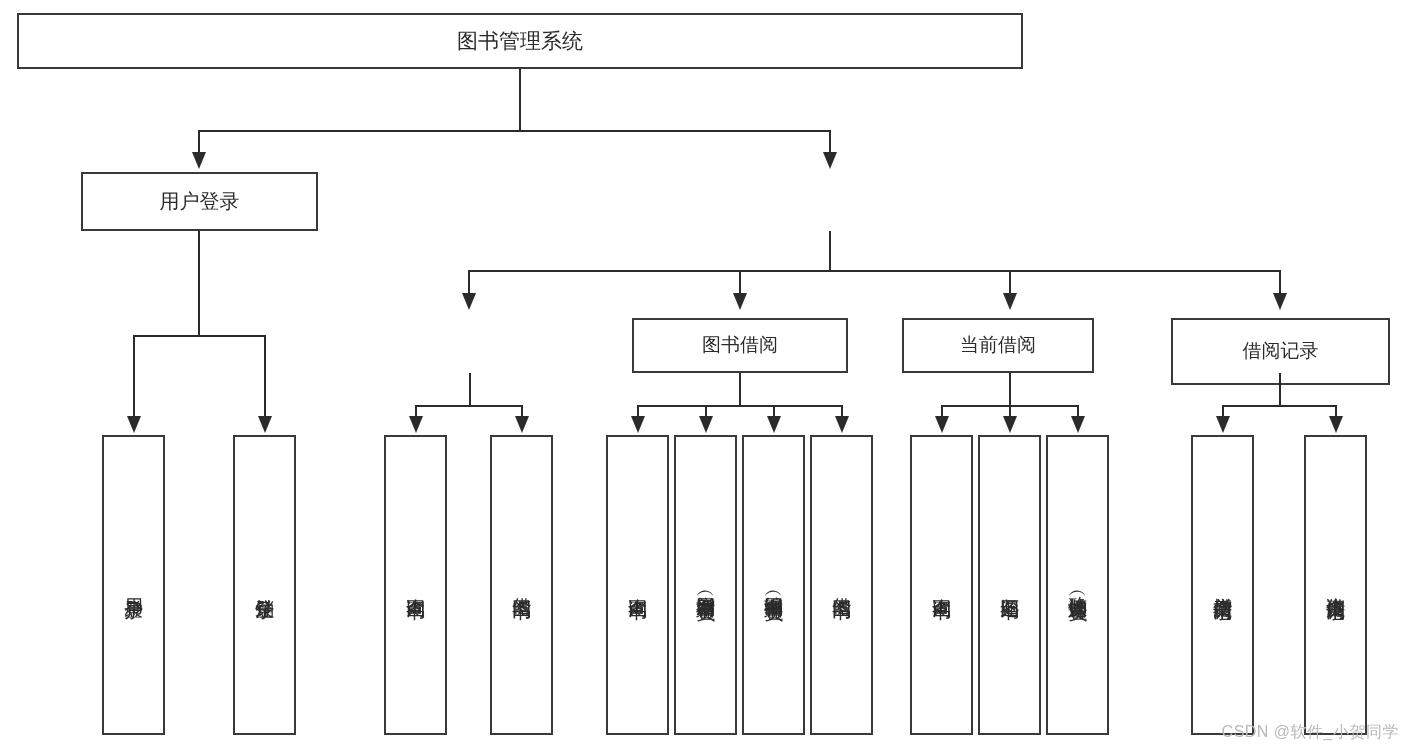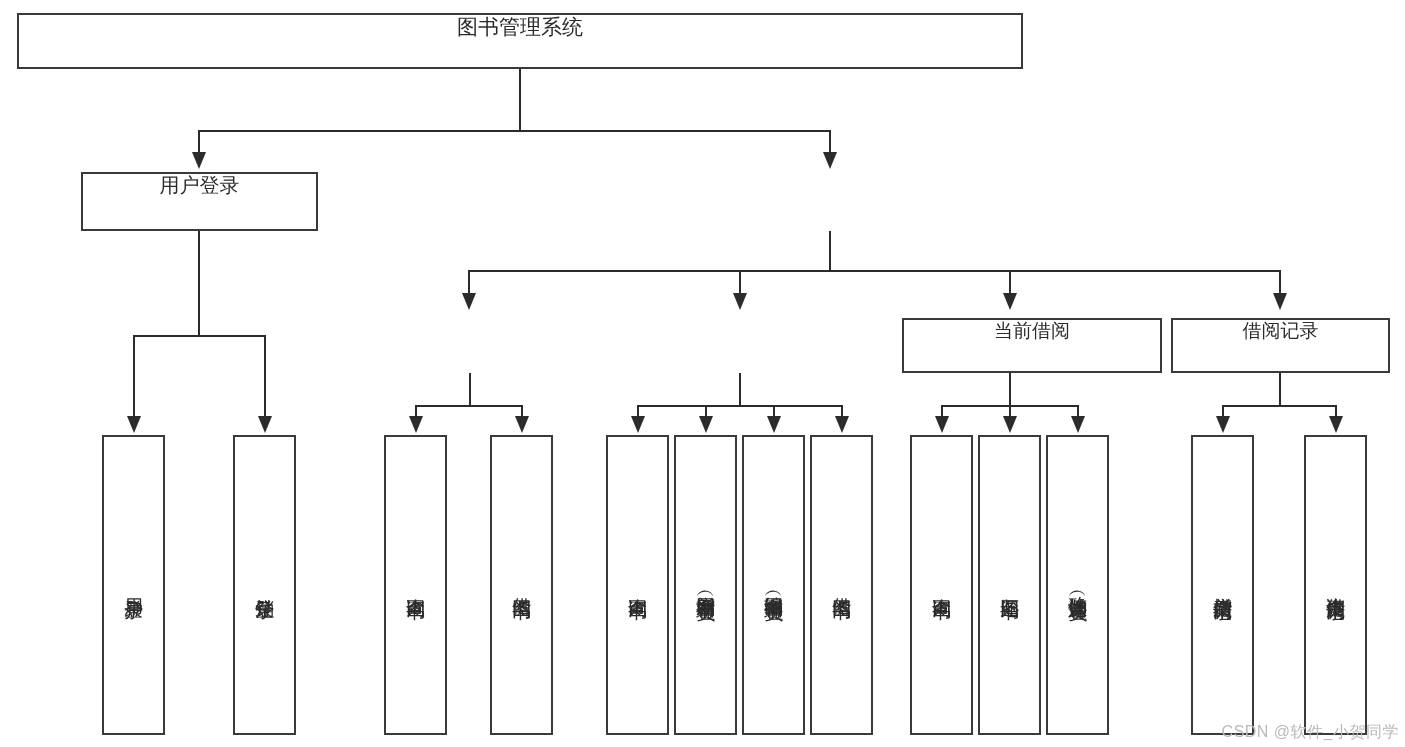--- a/index.html
+++ b/index.html
@@ -19,21 +19,21 @@
     background: #ffffff;
     overflow: hidden;
   }
 
   
   .node {
     position: absolute;
     background: #ffffff;
     border: 2px solid #3a3a3a;
     display: flex;
-    align-items: flex-start;
+    align-items: center;
     justify-content: center;
     color: #2b2b2b;
     line-height: 1.18;
     text-align: center;
   }
   .node.root {
     font-size: 21px;
   }
   .node.l2 {
     font-size: 20px;
@@ -130,24 +130,27 @@
 
   <div class="vline" style="left:468px; top:270px; width:2px; height:25px;"></div>
   <div class="arrow" style="left:462px; top:293px;"></div>
   <div class="vline" style="left:739px; top:270px; width:2px; height:25px;"></div>
   <div class="arrow" style="left:733px; top:293px;"></div>
   <div class="vline" style="left:1009px; top:270px; width:2px; height:25px;"></div>
   <div class="arrow" style="left:1003px; top:293px;"></div>
   <div class="vline" style="left:1279px; top:270px; width:2px; height:25px;"></div>
   <div class="arrow" style="left:1273px; top:293px;"></div>
 
-  <div class="node l3" style="left:902px; top:318px; width:260px; height:55px;">
+  <div class="node l3" style="left:632px; top:318px; width:216px; height:55px;">
+    <span>图书借阅</span>
+  </div>
+  <div class="node l3" style="left:902px; top:318px; width:192px; height:55px;">
     <span>当前借阅</span>
   </div>
-  <div class="node l3" style="left:1171px; top:318px; width:219px; height:55px;">
+  <div class="node l3" style="left:1171px; top:318px; width:219px; height:67px;">
     <span>借阅记录</span>
   </div>
 
   <div class="vline" style="left:469px; top:373px; width:2px; height:33px;"></div>
   <div class="hline" style="left:415px; top:405px; width:108px; height:2px;"></div>
   <div class="vline" style="left:415px; top:405px; width:2px; height:13px;"></div>
   <div class="arrow" style="left:409px; top:416px;"></div>
   <div class="vline" style="left:521px; top:405px; width:2px; height:13px;"></div>
   <div class="arrow" style="left:515px; top:416px;"></div>
 

